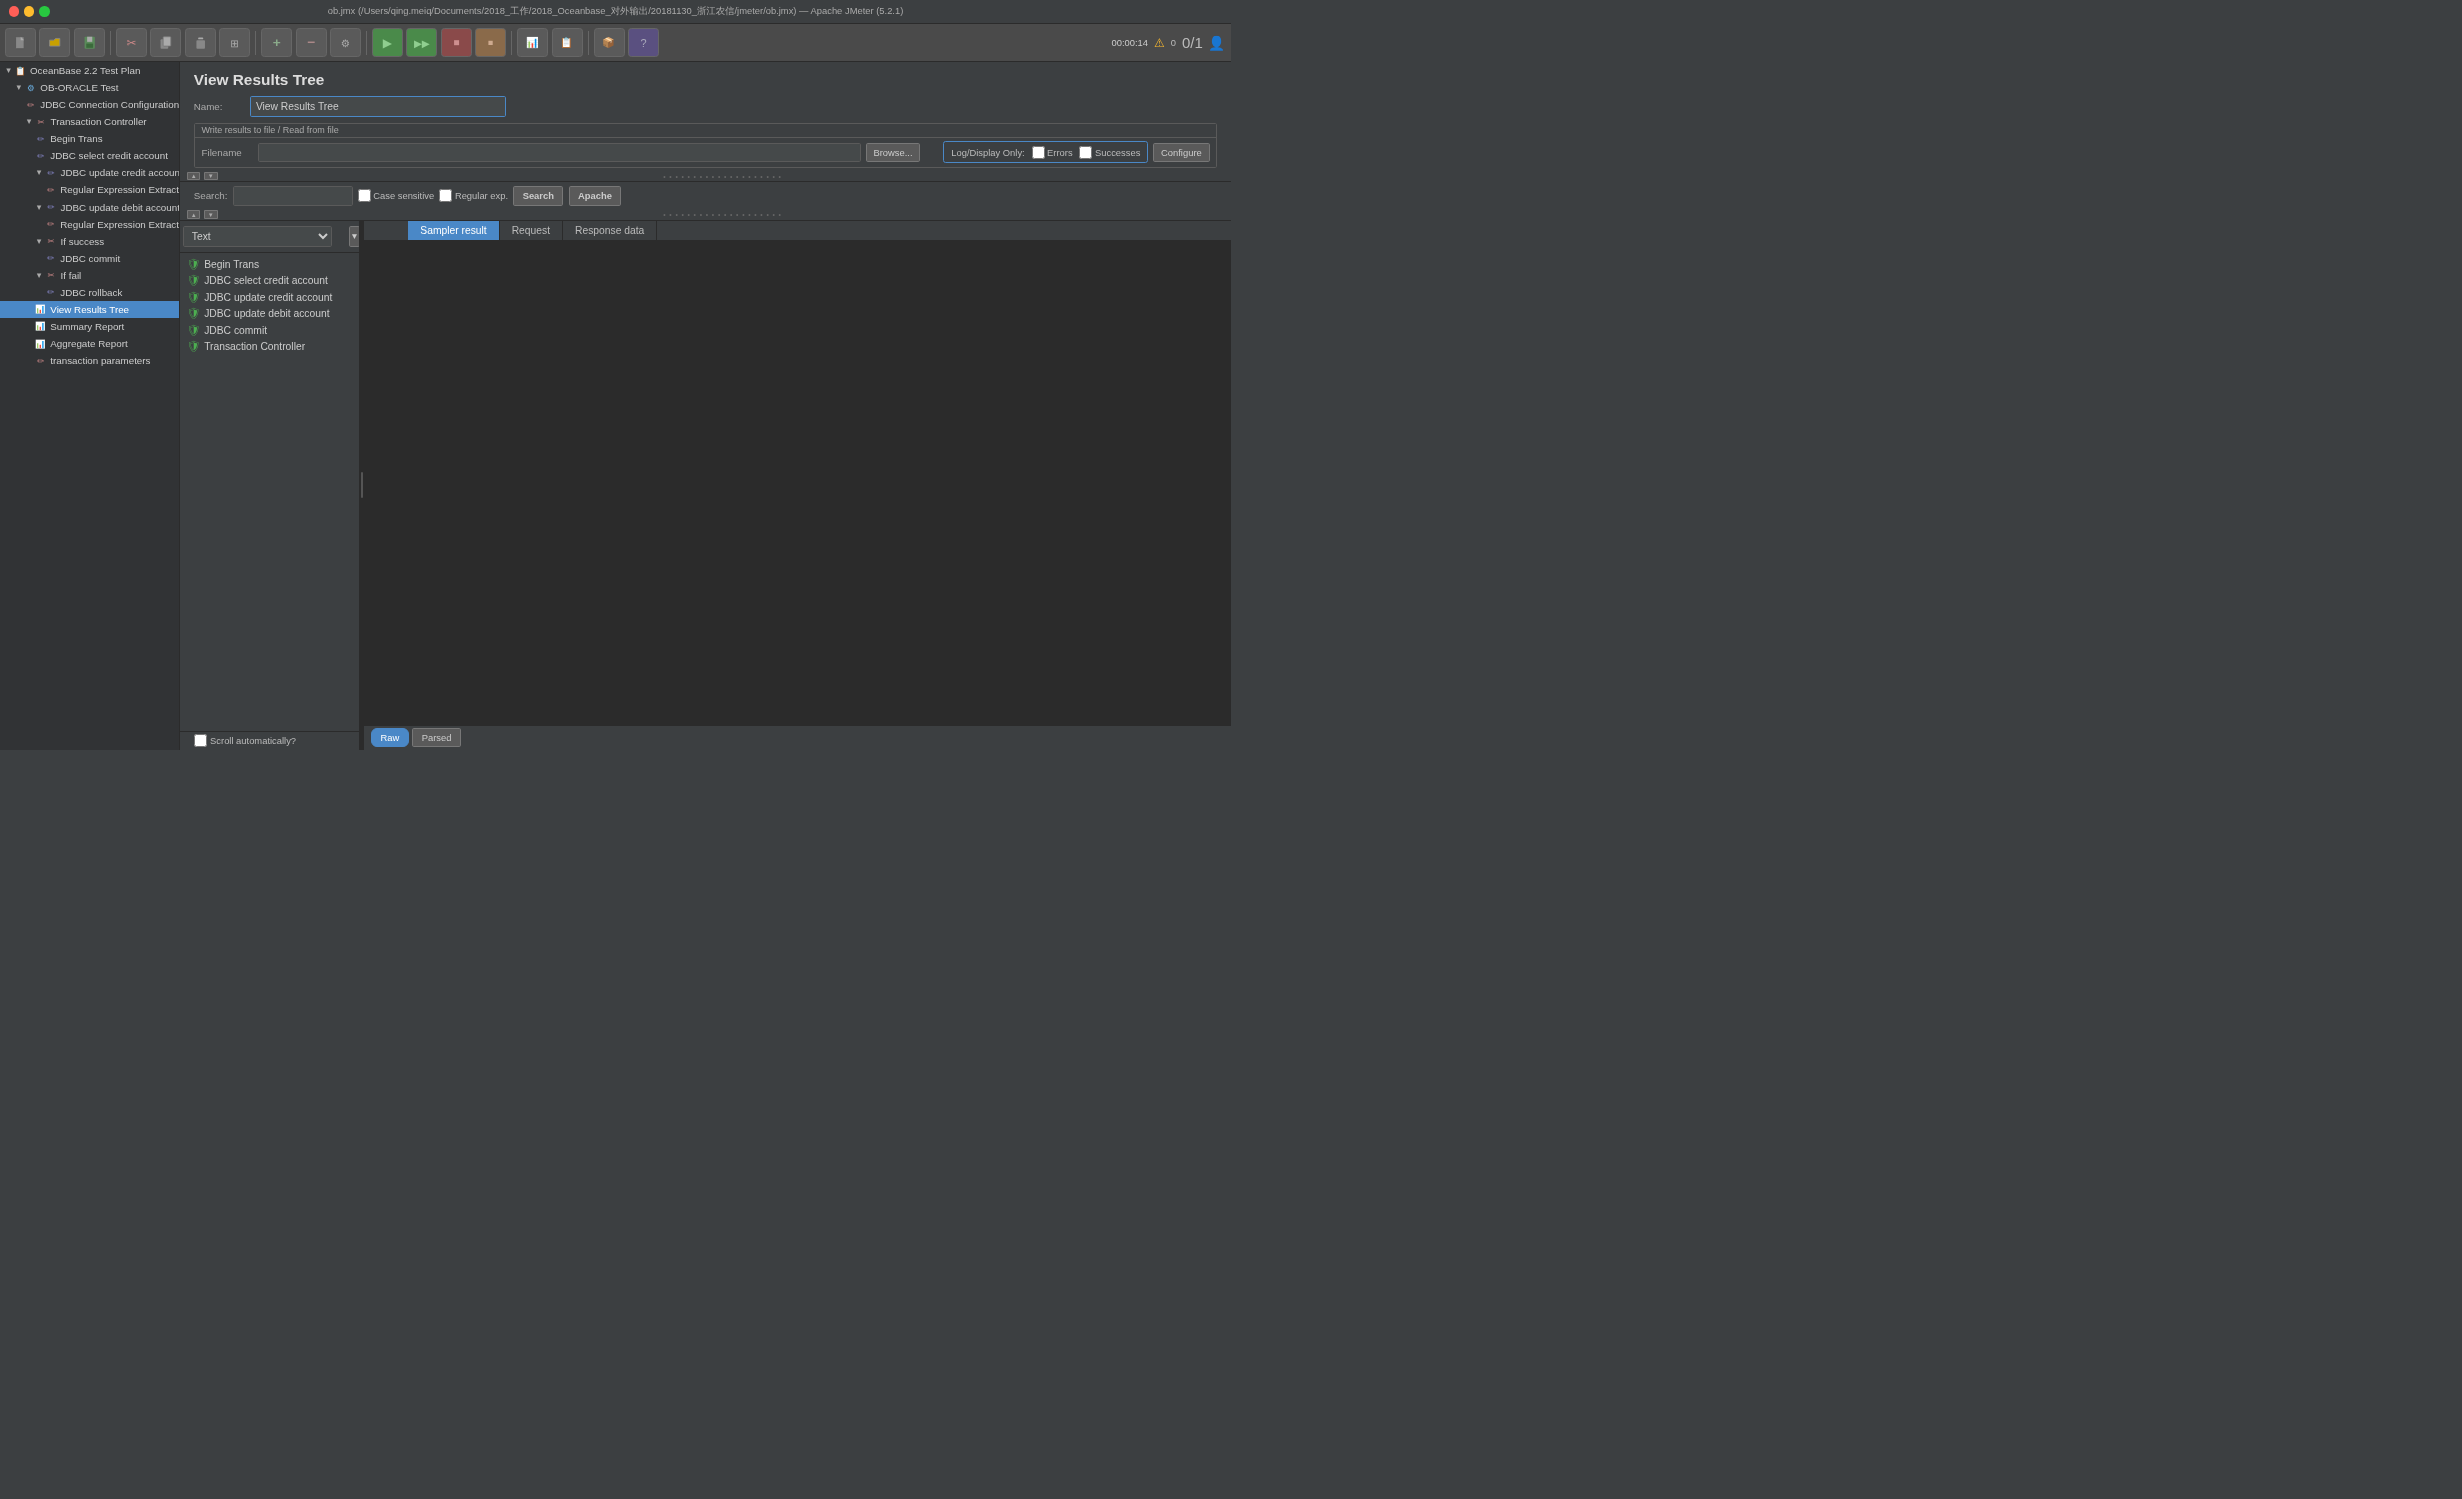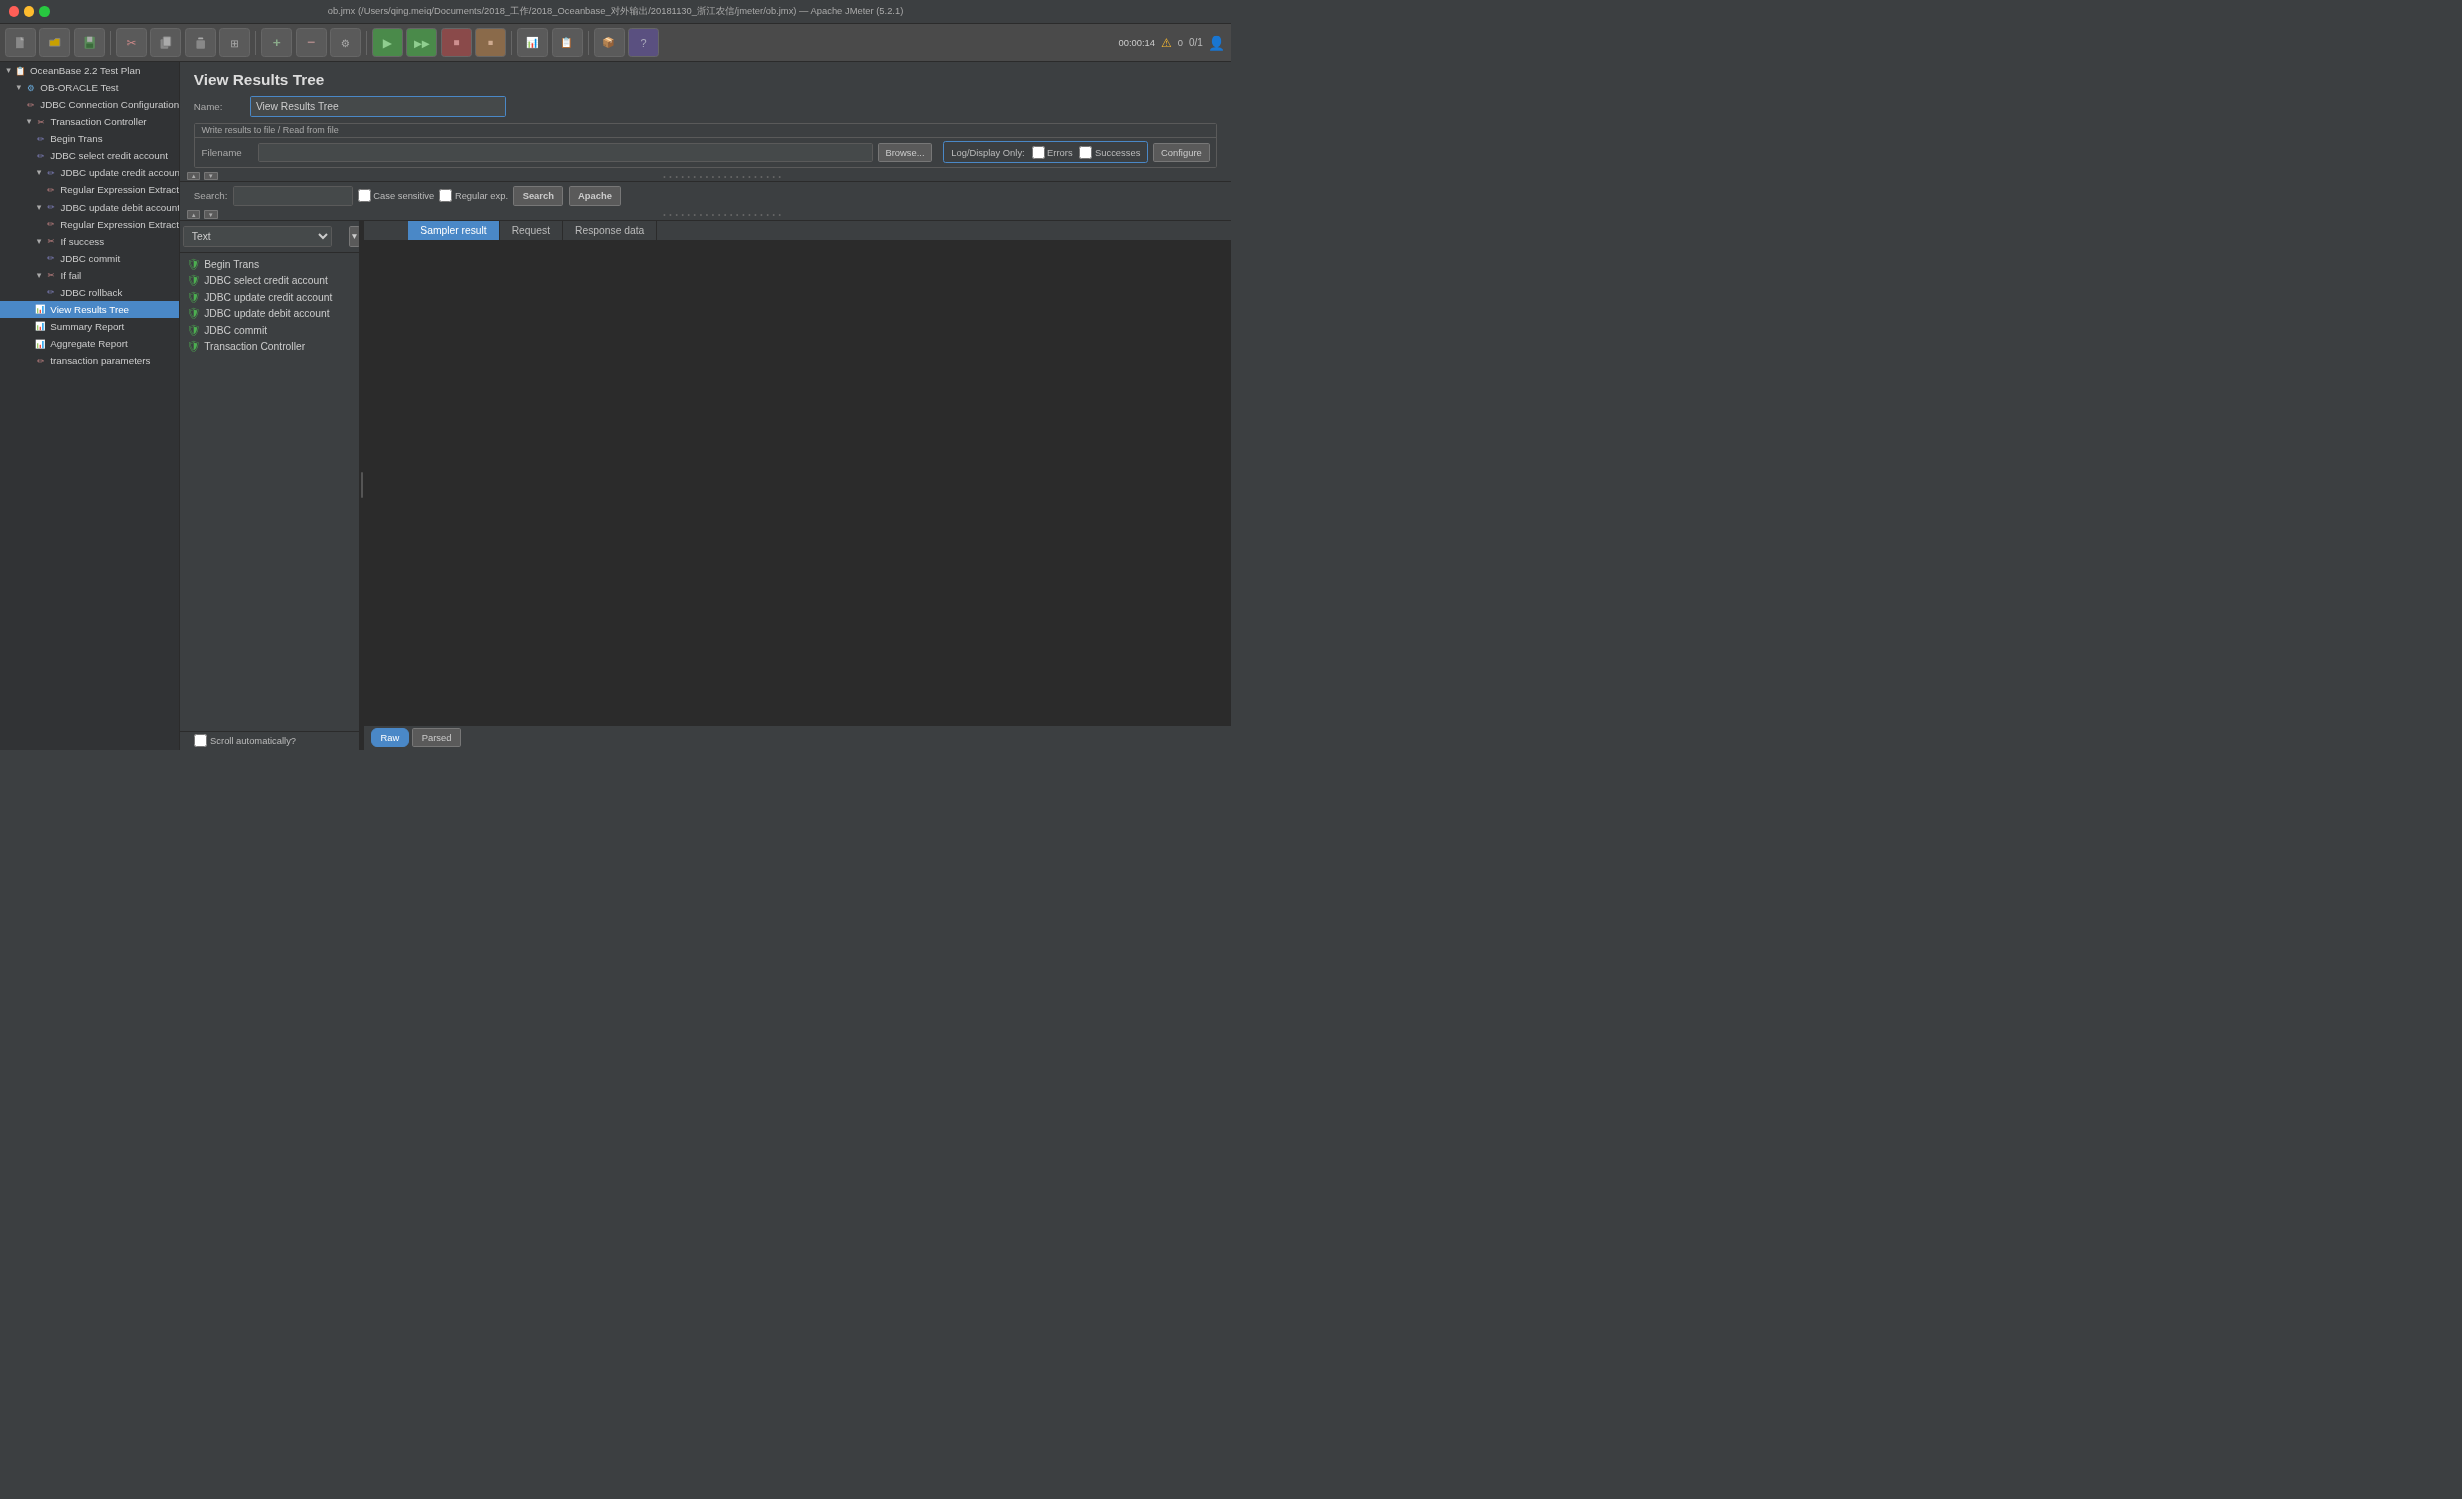--- a/index.html
+++ b/index.html
@@ -176,21 +176,21 @@
 
     
     .log-section {
       display: flex;
       align-items: center;
       gap: 6.8px;
       padding: 3.4px 6.8px;
       border: 1.7px solid #4a88c7;
       border-radius: 2.6px;
       background: #3c3f41;
-      margin-left: 6px;
+      margin-left: 18px;
       font-size: 9.4px;
       color: #bbb;
     }
     .log-section input[type="checkbox"] {
       accent-color: #4a88c7;
     }
     .browse-btn, .configure-btn {
       background: #5a5a5a;
       border: 0.9px solid #777;
       color: #ccc;
@@ -523,21 +523,21 @@
   <button class="toolbar-btn" title="Jar">
     <span style="font-size:10.3px;color:#aaa;">📦</span>
   </button>
   <button class="toolbar-btn" title="Help" style="background:#5a5080;">
     <span style="font-size:11px;color:#aab;">?</span>
   </button>
   <div class="toolbar-right">
     <span class="toolbar-time">00:00:14</span>
     <span style="color:#febc2e;font-size:12px;">⚠</span>
     <span>0</span>
-    <span style="font-size:10px;">0/1</span>
+    <span style="font-size:15px;">0/1</span>
     <span style="font-size:13.7px;">👤</span>
   </div>
 </div>
 
 <div class="main-layout">
 
   <div class="sidebar">
 
     <div class="sidebar-item">
       <span class="tree-arrow">▼</span>

